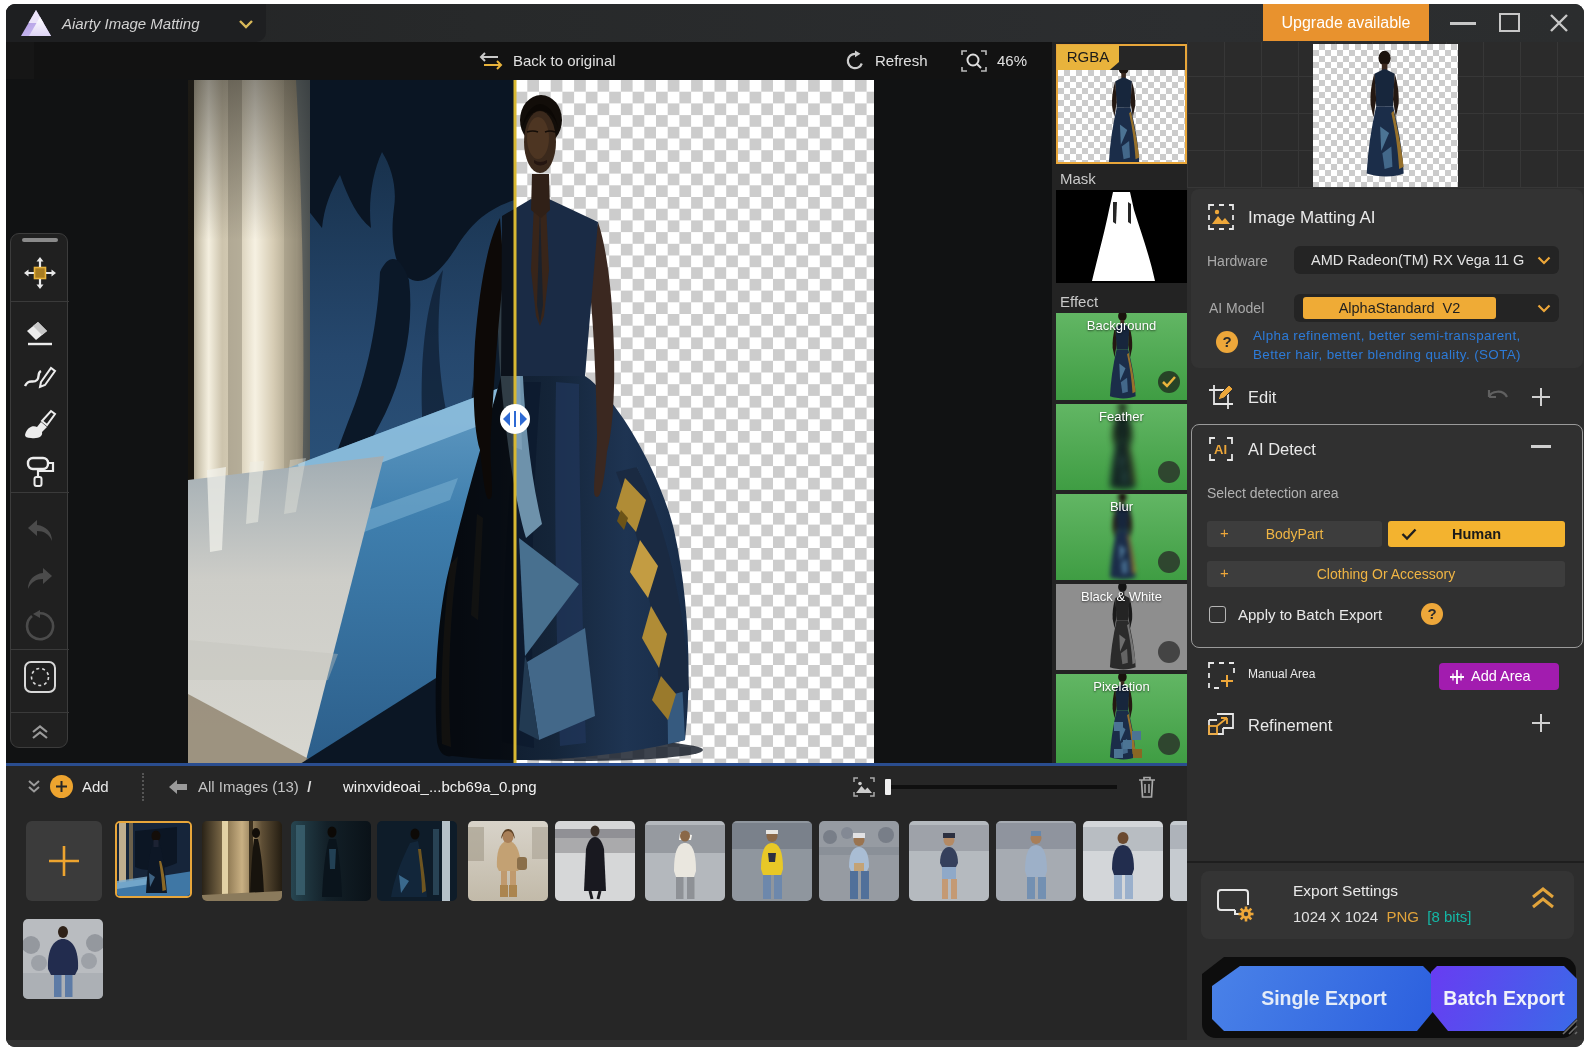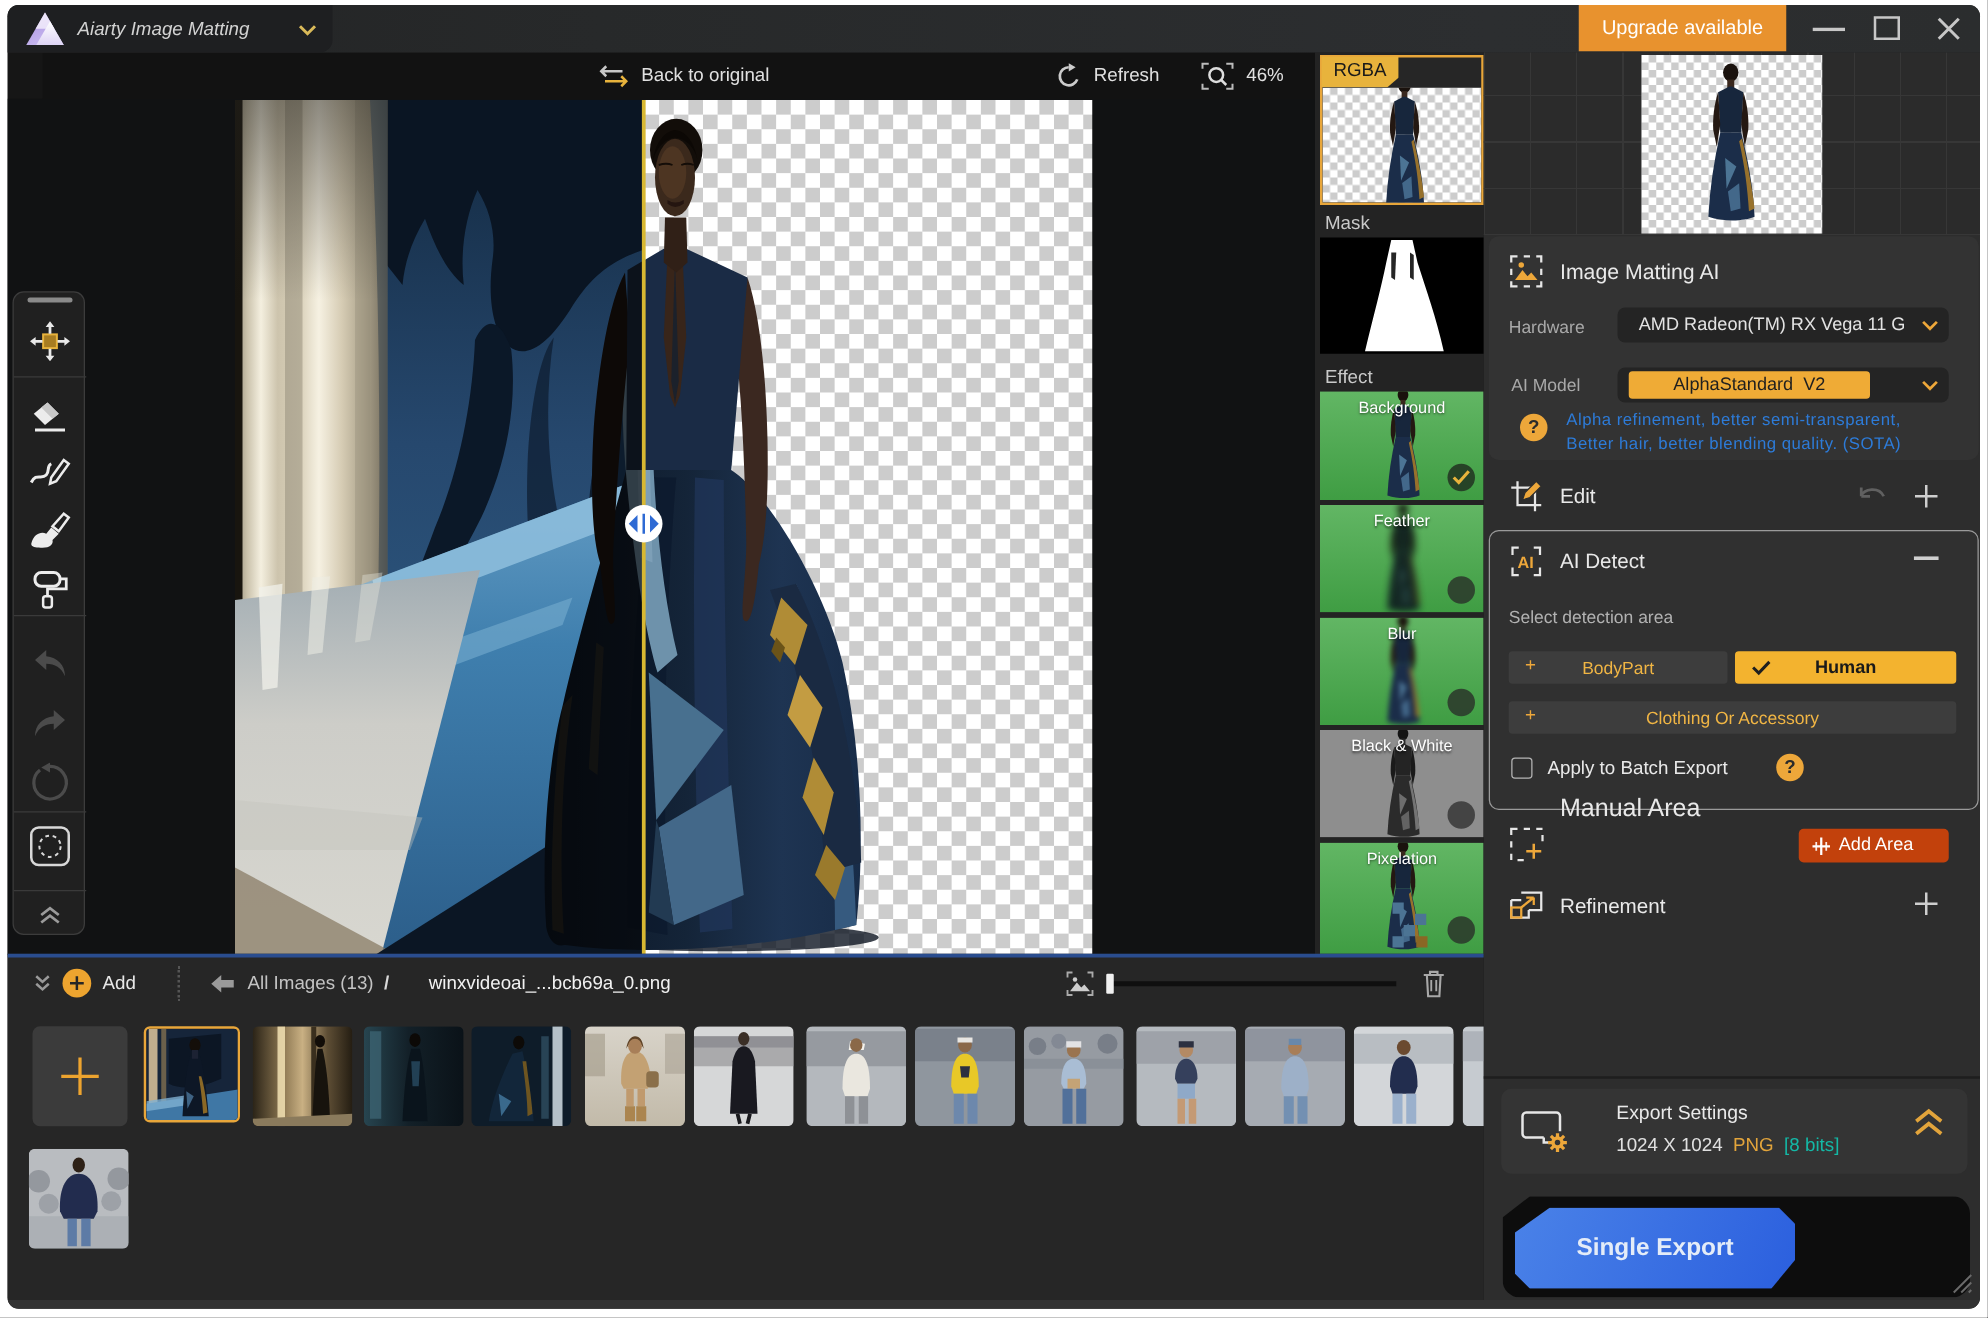--- a/index.html
+++ b/index.html
@@ -600,22 +600,22 @@
       <span style="position:absolute;width:100%;text-align:center;top:5px;font-size:14px;color:#f0b544">Clothing Or Accessory</span>
     </div>
     <div style="position:absolute;left:22px;top:564px;width:17px;height:17px;border:1.5px solid #b5b5b5;border-radius:3px"></div>
     <div class="rlabel" style="left:51px;top:564px;font-size:15px">Apply to Batch Export</div>
     <div style="position:absolute;left:234px;top:561px;width:22px;height:22px;border-radius:50%;background:#eda73a;color:#2b2b2b;font-weight:bold;font-size:15px;text-align:center;line-height:22px">?</div>
 
     <svg width="30" height="30" style="position:absolute;left:19px;top:618px" viewBox="0 0 30 30">
       <path d="M3,8 L3,3 L8,3 M13,3 L18,3 M23,3 L28,3 M3,13 L3,18 M28,8 L28,13 M3,23 L3,28 M8,28 L13,28" stroke="#e6e6e6" stroke-width="1.8" fill="none"></path>
       <path d="M21,15 L21,27 M15,21 L27,21" stroke="#eda73a" stroke-width="2" fill="none"></path>
     </svg>
-    <div class="rlabel" style="left:61px;top:594px;font-size:20px">Manual Area</div>
-    <div style="position:absolute;left:252px;top:621px;width:120px;height:27px;background:#c2410c;border-radius:4px;color:#fff">
+    <div class="rlabel" style="left:61px;top:625px;font-size:12px">Manual Area</div>
+    <div style="position:absolute;left:252px;top:621px;width:120px;height:27px;background:#a21caf;border-radius:4px;color:#fff">
       <svg width="16" height="16" style="position:absolute;left:10px;top:6px" viewBox="0 0 16 16">
         <path d="M8,1 L8,15 M1,8 L15,8" stroke="#ffffff" stroke-width="1.8"></path>
         <path d="M4,4.5 L4,11.5 M12,4.5 L12,11.5" stroke="#ffffff" stroke-width="1.4" opacity="0.9"></path>
       </svg>
       <span style="position:absolute;left:32px;top:5px;font-size:14.5px">Add Area</span>
     </div>
 
     <svg width="28" height="26" style="position:absolute;left:20px;top:668px" viewBox="0 0 28 26">
       <path d="M2,10 L2,24 L16,24 L16,18 M10,10 L2,10 M10,4 L26,4 L26,18 L16,18" stroke="#e6e6e6" stroke-width="1.8" fill="none"></path>
       <rect x="2" y="16" width="8" height="8" fill="none" stroke="#eda73a" stroke-width="1.8"></rect>
@@ -641,20 +641,21 @@
           <circle cx="31" cy="27" r="2.2" fill="#343434"></circle>
         </g>
     </svg>
     <div class="rlabel" style="left:106px;top:840px;font-size:15.5px">Export Settings</div>
     <div style="position:absolute;left:106px;top:866px;font-size:15px;color:#e0e0e0">1024 X 1024&nbsp; <span style="color:#e2a43b">PNG</span>&nbsp; <span style="color:#14b8a6">[8 bits]</span></div>
     <svg width="30" height="26" style="position:absolute;left:341px;top:843px" viewBox="0 0 30 26">
       <path d="M5,12 L15,4 L25,12 M5,22 L15,14 L25,22" stroke="#e2a43b" stroke-width="3" fill="none"></path>
     </svg>
     <div style="position:absolute;left:15px;top:915px;width:374px;height:81px;background:#0d0d0d;border-radius:14px;clip-path:polygon(22px 0,100% 0,100% 100%,0 100%,0 17px)"></div>
     <div style="position:absolute;left:25px;top:924px;width:224px;height:65px;background:linear-gradient(115deg,#4a82e8,#2b5fde);clip-path:polygon(28px 0,calc(100% - 13px) 0,100% 13px,100% calc(100% - 23px),calc(100% - 19px) 100%,12px 100%,0 calc(100% - 12px),0 20px);color:#e4ecf8;font-weight:bold;font-size:19.5px;text-align:center;line-height:65px">Single Export</div>
+    <div style="position:absolute;left:244px;top:924px;width:146px;height:65px;background:linear-gradient(115deg,#683cf2,#3a6ae8);clip-path:polygon(6px 0,calc(100% - 13px) 0,100% 13px,100% calc(100% - 13px),calc(100% - 13px) 100%,17px 100%,0 calc(100% - 21px),0 6px);color:#f0f2fa;font-weight:bold;font-size:19.5px;text-align:center;line-height:65px">Batch Export</div>
     <svg width="24" height="24" style="position:absolute;left:368px;top:970px" viewBox="0 0 24 24">
       <path d="M22,8 L8,22 M22,14 L14,22 M22,20 L20,22" stroke="#6a6a6a" stroke-width="1.6"></path>
     </svg>
   </div>
   <div id="titlebar">
     <div id="tab">
       <svg width="34" height="30" style="position:absolute;left:13px;top:4px" viewBox="0 0 34 30">
         <defs>
           <linearGradient id="logog" x1="0" y1="0" x2="0.6" y2="1">
             <stop offset="0" stop-color="#e6ddf8"></stop>

